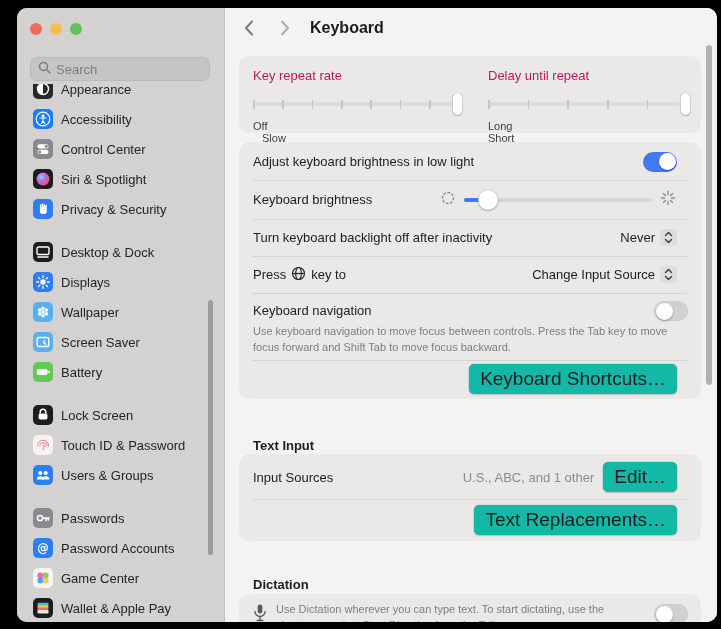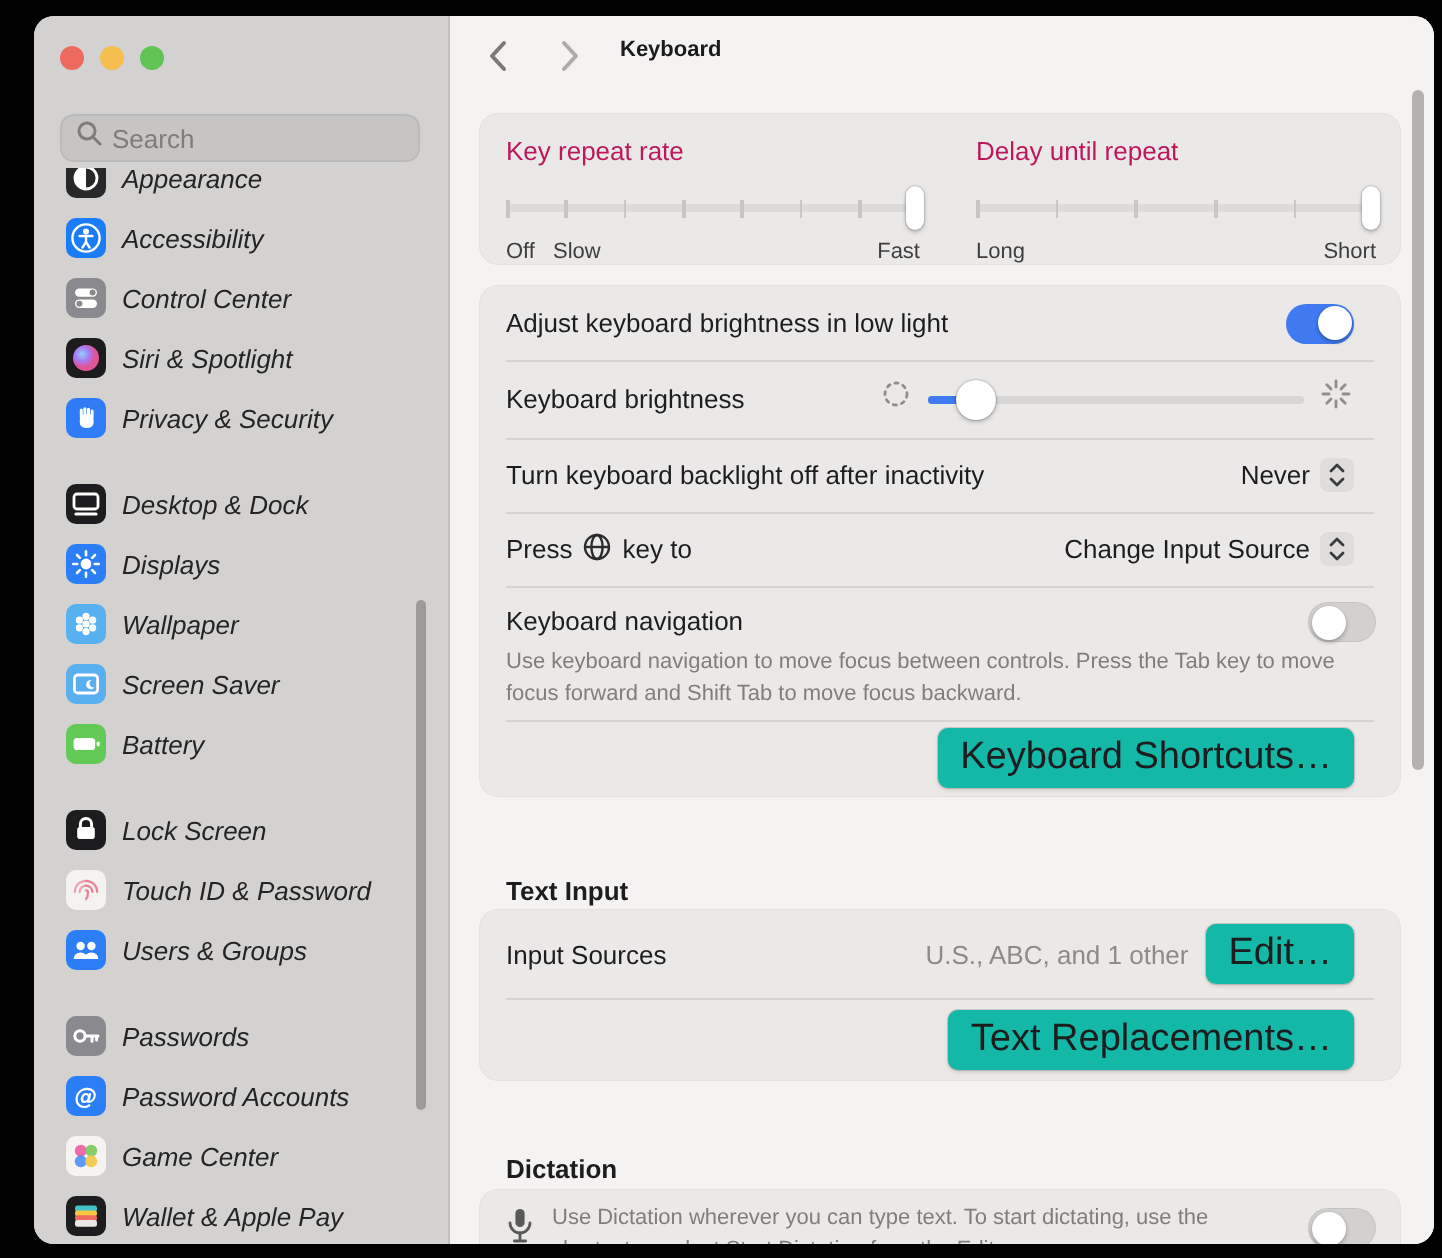--- a/index.html
+++ b/index.html
@@ -21,50 +21,50 @@
             background:#c6c5c4; border:1px solid rgba(0,0,0,.05); border-radius:7px;
             display:flex; align-items:center; gap:5px; padding:0 7px; }
   .search input { border:none; outline:none; background:transparent; width:100%;
                   font-size:13px; color:#333; font-family:inherit; }
   .search input::placeholder { color:#7e7d7b; }
 
   .slist { position:absolute; top:76px; left:10px; right:10px; bottom:0; overflow:hidden; }
   .sgroup { margin-bottom:13px; }
   .sgroup.first { margin-top:-10px; }
   .sitem { display:flex; align-items:center; gap:8px; height:30px; padding:0 6px;
-           border-radius:6px; font-size:13px; color:#242424; white-space:nowrap;font-style:italic; }
+           border-radius:6px; font-size:13px; color:#242424; white-space:nowrap; }
   .icn { width:20px; height:20px; border-radius:5px; flex:none; display:flex;
          align-items:center; justify-content:center; overflow:hidden; }
 
   .sb-scroll { position:absolute; right:11px; top:292px; width:5px; height:255px;
                border-radius:3px; background:#9c9b99; }
 
   
   .content { position:relative; flex:1; background:#f4f3f1; }
   .hdr { position:absolute; top:0; left:0; right:0; height:40px; }
   .nav-back { position:absolute; left:17px; top:11px; width:14px; height:18px; }
   .nav-fwd  { position:absolute; left:53px; top:11px; width:14px; height:18px; }
-  .hdr-title { position:absolute; left:85px; top:11px; font-size:11px; font-weight:700; color:#1b1b1d; }
+  .hdr-title { position:absolute; left:85px; top:11px; font-size:16px; font-weight:700; color:#1b1b1d; }
 
   .card { position:absolute; left:15px; width:460px; background:#eae9e7;
           border-radius:9px; box-shadow:0 0 0 .5px rgba(0,0,0,.07); }
   .sep { position:absolute; left:13px; right:13px; height:1px; background:rgba(0,0,0,.085); }
 
   
   .card1 { top:49px; height:75px; padding:11px 12px 0 13px; display:flex; gap:28px; }
   .rs-col { position:relative; }
   .rs-col.left{ width:207px; } .rs-col.right{ width:200px; }
   .rs-label { font-size:13px; color:#be185d; }
   .rs-slider { position:relative; height:22px; margin-top:10px; }
   .rs-track { position:absolute; left:0; right:0; top:9px; height:4px; background:#dcdbd9; border-radius:2px; }
   .rs-ticks { position:absolute; left:0; right:0; top:6.5px; display:flex; justify-content:space-between; }
   .rs-ticks i { width:1.5px; height:9px; background:#c7c6c4; }
   .rs-handle { position:absolute; right:-2px; top:0; width:9px; height:22px; border-radius:4.5px;
                background:#fff; box-shadow:0 0 1px rgba(0,0,0,.4),0 1px 2px rgba(0,0,0,.25); }
-  .rs-sub { display:flex; margin-top:5px; font-size:11px; color:#3d3d3d; }
+  .rs-sub { display:flex; margin-top:5px; font-size:11px; color:#3d3d3d;flex-direction:column; }
   .rs-sub .slow { margin-left:9px; } .rs-sub .spacer { flex:1; }
 
   
   .card2 { top:135px; height:255px; }
   .row { position:absolute; left:0; right:11px; display:flex; align-items:center; padding:0 12px 0 13px; }
   .row-label { font-size:13px; color:#1d1d1f; flex:1; display:flex; align-items:center; gap:5px; }
   .r1{ top:0; height:37px; } .r2{ top:37px; height:39px; } .r3{ top:76px; height:37px; }
   .r4{ top:113px; height:37px; } .r6{ top:217px; height:38px; }
   .s1{ top:37px; } .s2{ top:76px; } .s3{ top:113px; } .s4{ top:150px; } .s5{ top:217px; }
 

